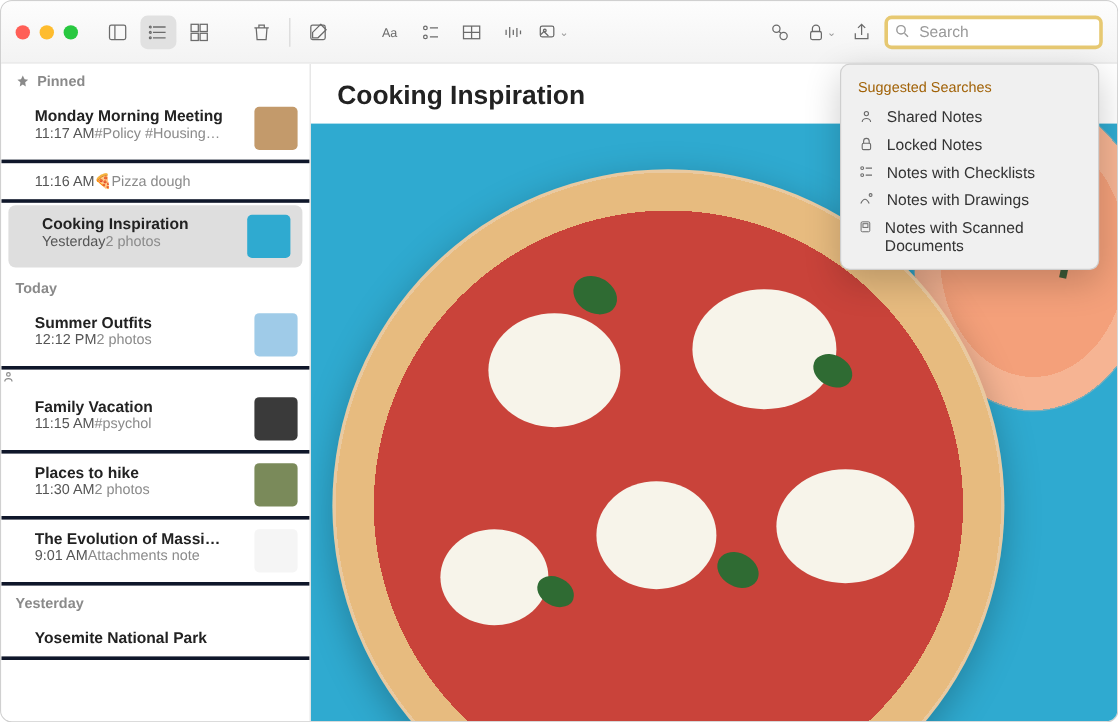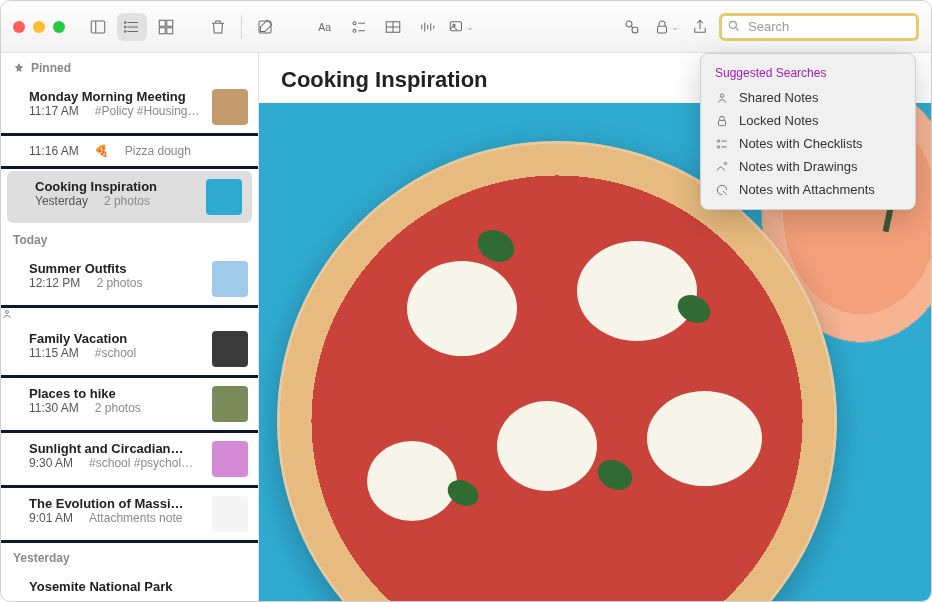--- a/index.html
+++ b/index.html
@@ -7,46 +7,46 @@
 .window{width:932px;height:602px;border:1px solid #d0d0d0;border-radius:10px;overflow:hidden;display:flex;flex-direction:column;background:#fff}
 .titlebar{height:52px;display:flex;align-items:center;padding:4px 12px;background:linear-gradient(#fdfdfd,#f3f3f3);border-bottom:1px solid #e2e2e2;gap:4px}
 .traffic{display:flex;gap:8px;margin-right:14px}
 .tl{width:12px;height:12px;border-radius:50%}
 .red{background:#ff5f57}.yellow{background:#febc2e}.green{background:#28c840}
 .tbtn{width:30px;height:28px;border-radius:6px;display:flex;align-items:center;justify-content:center;color:#666}
 .tbtn.active{background:#e1e1e1}
 .tbtn svg{width:18px;height:18px;stroke:#6b6b6b;fill:none;stroke-width:1.4}
 .spacer{flex:1}
 .divider{width:1px;height:24px;background:#d8d8d8;margin:0 4px}
-.search{position:relative;width:200px}
+.search{position:relative;width:182px}
 .search input{width:100%;height:28px;border:3px solid #e7c972;border-radius:6px;background:#fff;padding:0 8px 0 26px;font-size:13px;outline:none;color:#333}
 .search input::placeholder{color:#9a9a9a}
 .search .sicon{position:absolute;left:8px;top:6px;color:#9a9a9a}
 .body{flex:1;display:flex;overflow:hidden}
 .sidebar{width:258px;background:#fff;border-right:1px solid #e2e2e2;overflow-y:auto;font-size:13px}
 .sec-header{display:flex;align-items:center;gap:6px;padding:8px 12px 6px;color:#8a8a8a;font-size:12px;font-weight:600}
 .item{display:flex;align-items:flex-start;padding:8px 10px 8px 28px;gap:8px;border-bottom:3px solid #0f172a;cursor:default}
 .item.sel{background:#dedede;border-radius:6px;margin:2px 6px;border-bottom:none}
 .item .txt{flex:1;min-width:0}
 .item .title{font-weight:600;color:#222;font-size:13px;white-space:nowrap;overflow:hidden;text-overflow:ellipsis}
-.item .meta{color:#8a8a8a;font-size:12px;display:flex;gap:16px;white-space:nowrap;overflow:hidden;text-overflow:ellipsis}
+.item .meta{color:#8a8a8a;font-size:12px;display:flex;gap:0;white-space:nowrap;overflow:hidden;text-overflow:ellipsis}
 .item .meta .time{color:#555}
 .item .thumb{width:36px;height:36px;border-radius:4px;flex-shrink:0;background:#ccc}
 .item-wrap{position:relative}
 .main{flex:1;display:flex;flex-direction:column;overflow:hidden}
 .note-title{padding:14px 22px 10px;font-size:22px;font-weight:700;color:#222}
 .note-img{flex:1;margin:0 0 0 0;background:#2faad0;position:relative;overflow:hidden}
 .pizza{position:absolute;left:18px;bottom:-100px;width:560px;height:560px;border-radius:50%;background:radial-gradient(circle at 50% 50%, #c9433a 0 62%, #e7bb7f 62% 70%, #e9c9a0 70% 100%);box-shadow:0 8px 30px rgba(0,0,0,.25)}
 .cheese{position:absolute;border-radius:50%;background:#f7f4ea}
 .basil{position:absolute;border-radius:50% 60% 50% 60%;background:#2f6b33;transform:rotate(20deg)}
 .drink{position:absolute;right:-30px;top:-20px;width:200px;height:260px;border-radius:50%/50%;background:radial-gradient(ellipse at 50% 50%, #f4a07a 0 55%, #f6b493 55% 70%, rgba(246,180,147,.4) 70% 100%)}
 .rosemary{position:absolute;right:30px;top:10px;width:6px;height:120px;background:#3d5a37;transform:rotate(12deg)}
 .popup{position:absolute;right:16px;top:53px;width:216px;background:#f0f0f0;border:1px solid #cfcfcf;border-radius:8px;box-shadow:0 10px 30px rgba(0,0,0,.2);padding:8px 0;font-size:13px}
-.popup .hd{padding:4px 14px 6px;color:#a21caf;font-size:12px}
-.prow{display:flex;align-items:center;gap:10px;padding:4px 14px;color:#333;cursor:default}
+.popup .hd{padding:4px 14px 6px;color:#a16207;font-size:12px}
+.prow{display:flex;align-items:flex-start;gap:10px;padding:4px 14px;color:#333;cursor:default}
 .prow svg{width:14px;height:14px;stroke:#6b6b6b;fill:none;stroke-width:1.6}
 .chev{font-size:9px;color:#9a9a9a}
 .pin{width:12px;height:12px}
 .micro{width:14px;height:14px;display:inline-block}
 </style>
 </head>
 <body>
 <div class="window">
 
 <div class="titlebar">
@@ -222,47 +222,35 @@
             </div>
           </div>
           <div class="item-wrap"><span class="share"><svg width="12" height="12" viewBox="0 0 24 24" fill="none" stroke="#8a8a8a" stroke-width="2">
                 <circle cx="12" cy="8" r="3"></circle>
                 <path d="M6 20c0-3 3-5 6-5s6 2 6 5"></path>
               </svg></span><div class="item">
     <div class="txt">
       <div class="title">Family Vacation</div>
       <div class="meta">
                   <span class="time">11:15 AM</span>
-                  <span>#school</span>
+                  <span>#psychol</span>
                 </div>
     </div>
               <div class="thumb" style="background:#3a3a3a"></div>
             </div></div>
           <div class="item-wrap">
             <div class="item">
     <div class="txt">
       <div class="title">Places to hike</div>
       <div class="meta">
                   <span class="time">11:30 AM</span>
                   <span>2 photos</span>
                 </div>
     </div>
               <div class="thumb" style="background:#7a8a5a"></div>
-            </div>
-          </div>
-          <div class="item-wrap">
-            <div class="item">
-    <div class="txt">
-      <div class="title">Sunlight and Circadian…</div>
-      <div class="meta">
-                  <span class="time">9:30 AM</span>
-                  <span>#school #psychol…</span>
-                </div>
-    </div>
-              <div class="thumb" style="background:#d48ad4"></div>
             </div>
           </div>
           <div class="item-wrap">
             <div class="item">
     <div class="txt">
       <div class="title">The Evolution of Massi…</div>
       <div class="meta">
                   <span class="time">9:01 AM</span>
                   <span>Attachments note</span>
                 </div>
@@ -338,21 +326,21 @@
  </div>
  <div class="prow">
    <svg viewBox="0 0 24 24">
             <path d="M4 18c4-8 8-8 12 0"></path>
             <circle cx="18" cy="6" r="2"></circle>
           </svg>
    <span>Notes with Drawings</span>
  </div>
  <div class="prow">
    <svg viewBox="0 0 24 24">
-            <path d="M20 12a8 8 0 10-8 8"></path>
-            <path d="M14 14l6 6"></path>
-          </svg>
-   <span>Notes with Attachments</span>
+            <rect x="5" y="4" width="14" height="16" rx="2"></rect>
+            <rect x="8" y="7" width="8" height="6"></rect>
+          </svg>
+   <span>Notes with Scanned Documents</span>
  </div>
       </div>
 </div>
 
 </div>
 
 </body></html>

